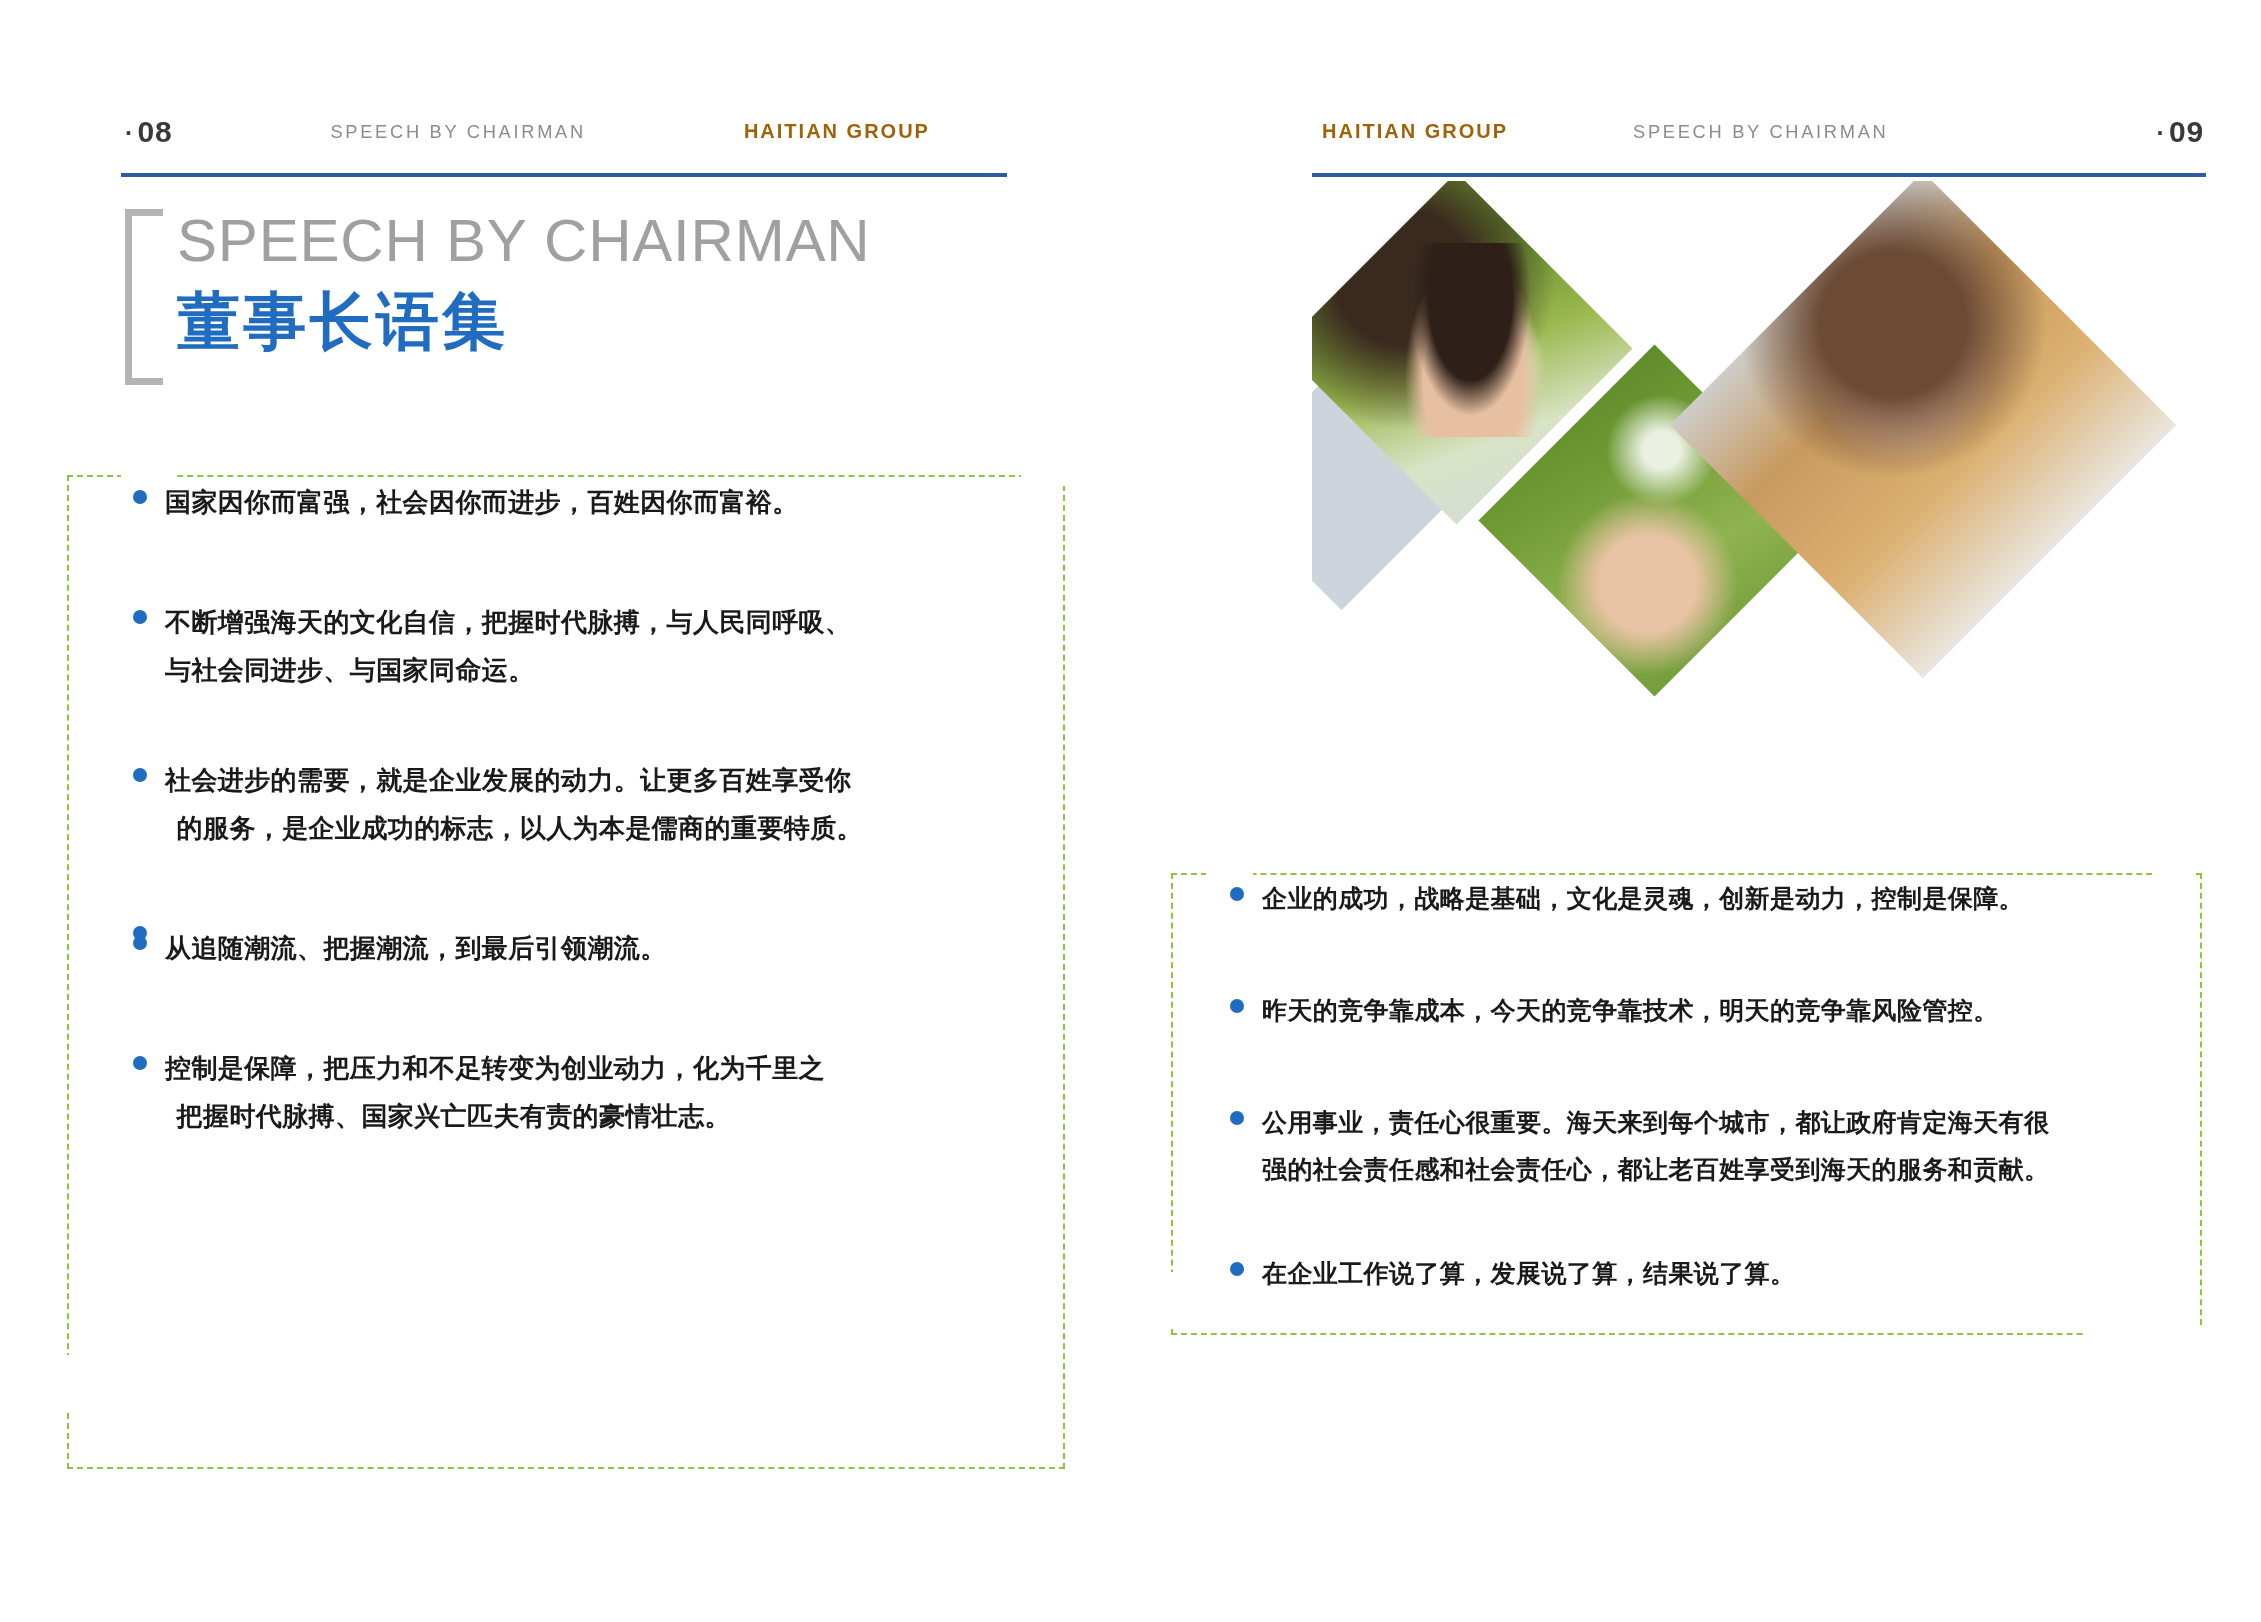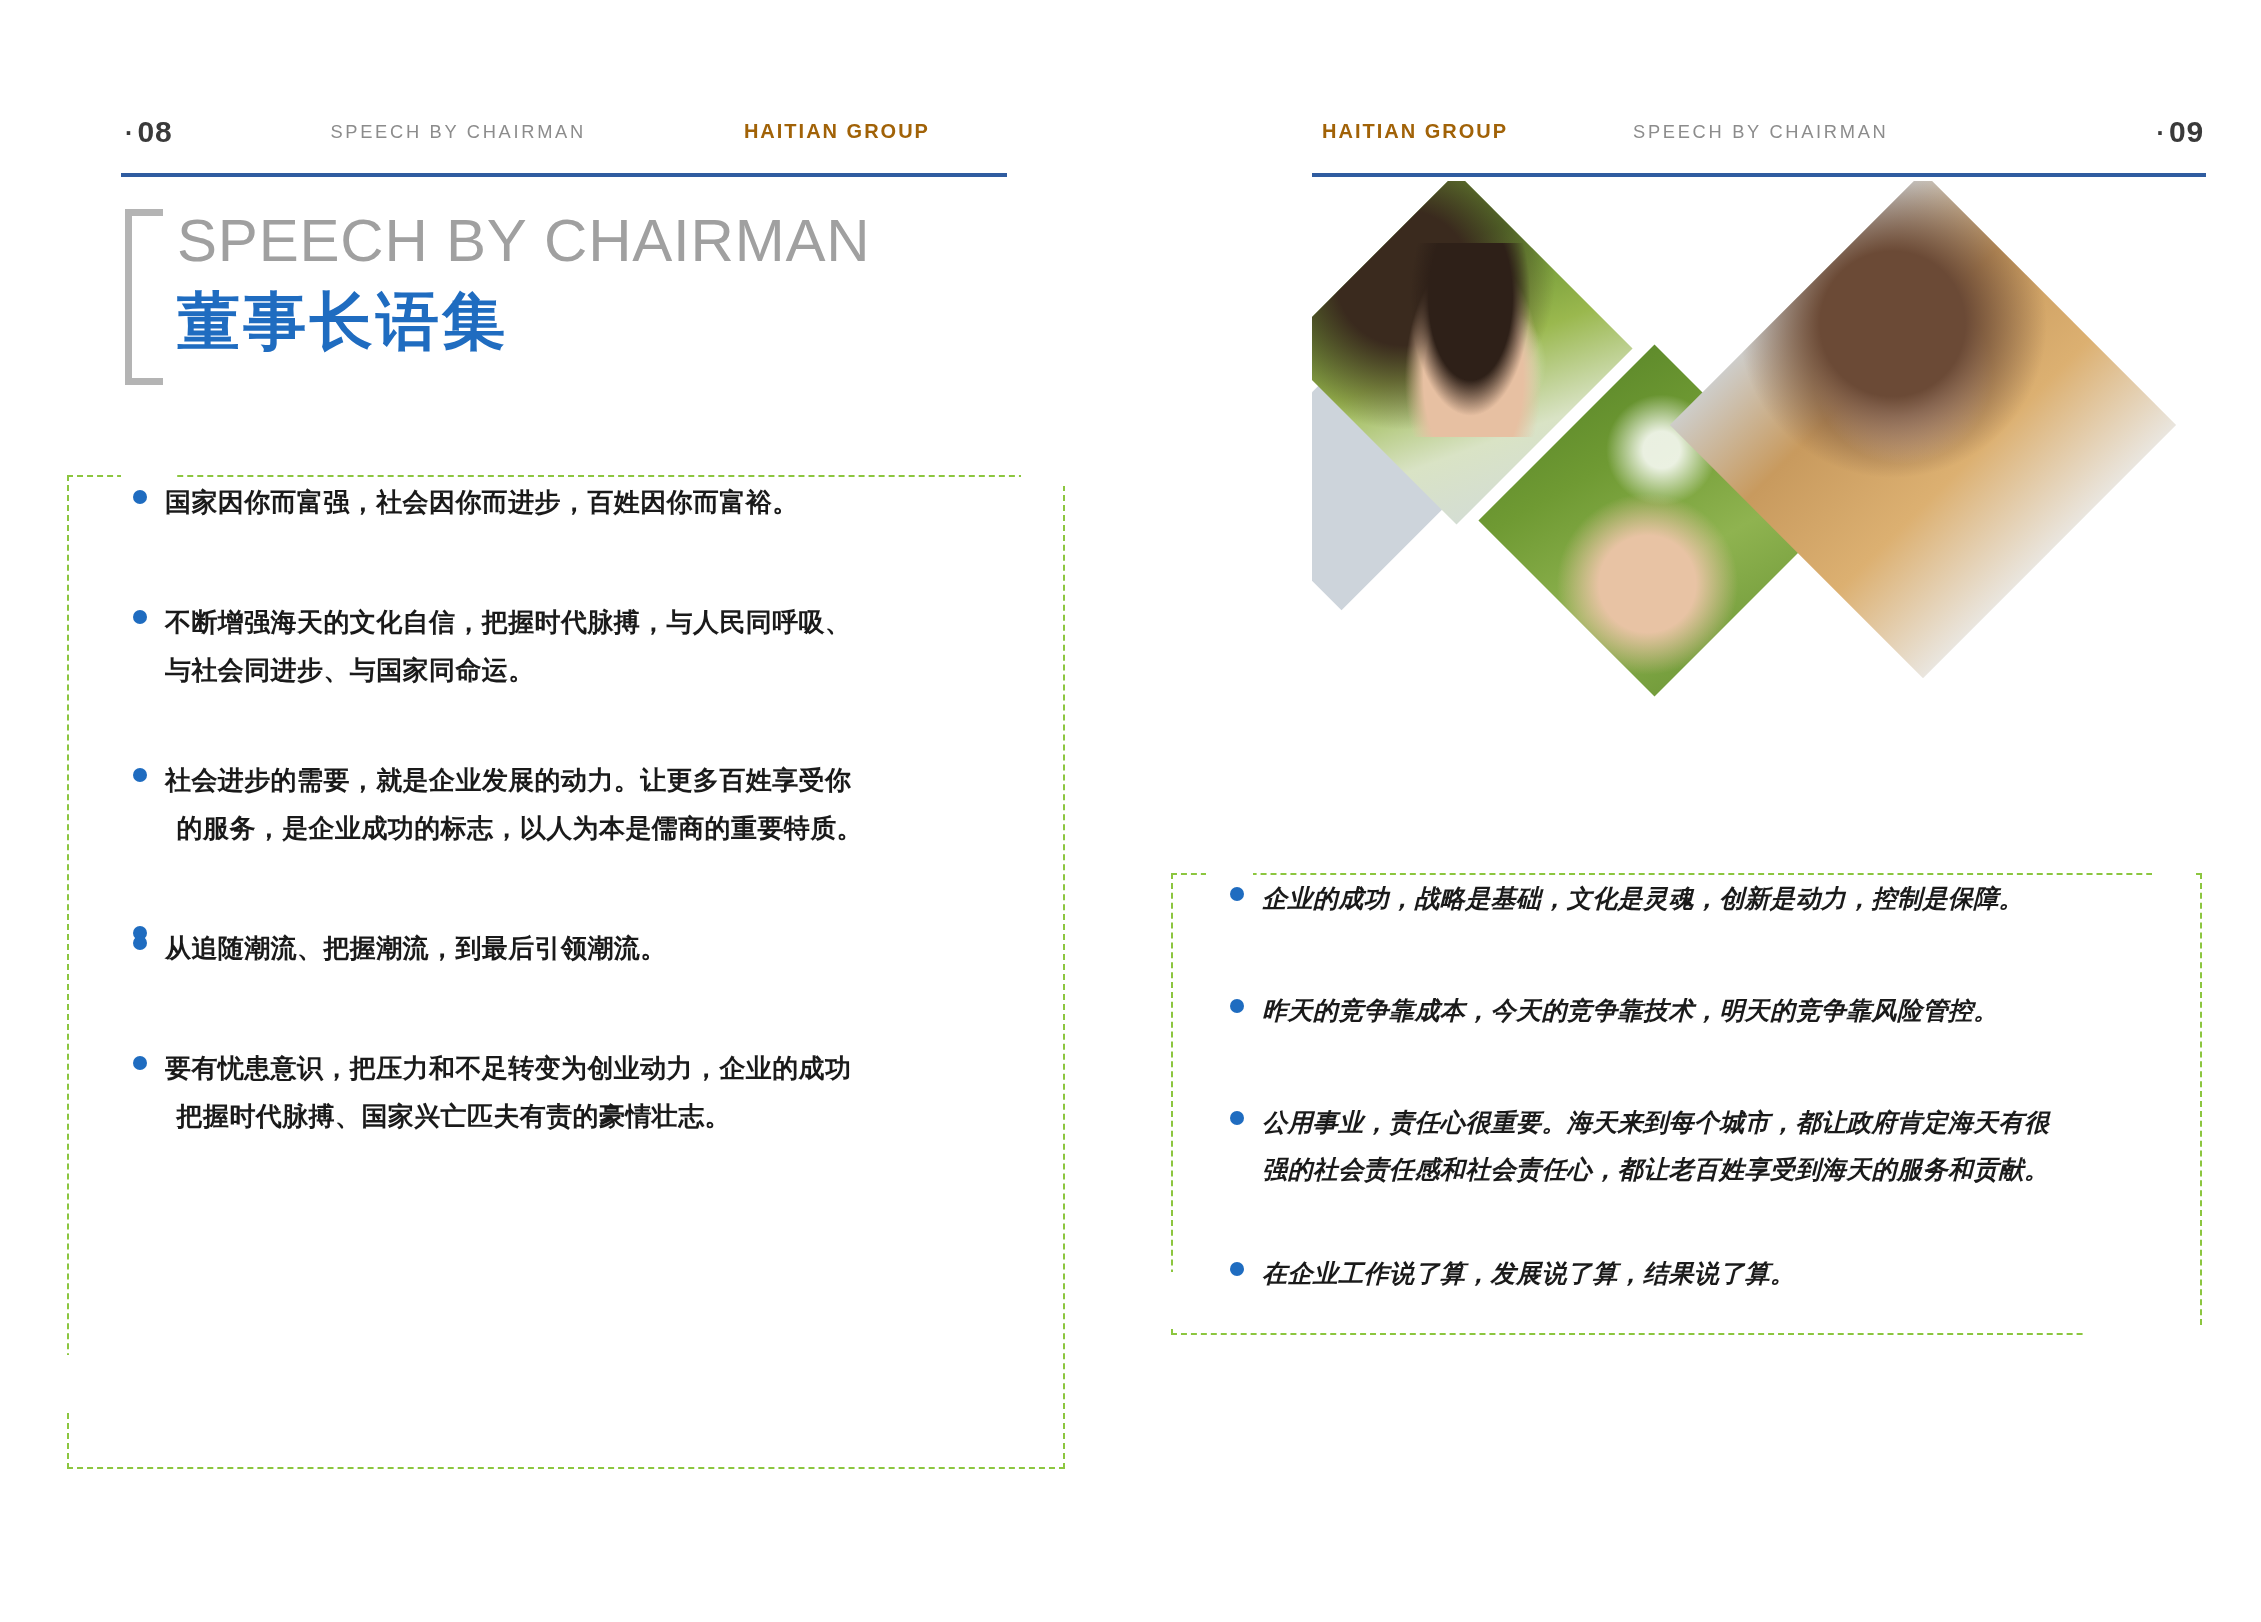--- a/index.html
+++ b/index.html
@@ -153,21 +153,20 @@
   }
   .quotes-left {
     left: 125px;
     top: 470px;
     width: 919px;
   }
   .quotes-right {
     left: 1223px;
     top: 865px;
     width: 940px;
-    font-style: italic;
   }
   .quote {
     position: relative;
     padding-left: 40px;
     color: #1a1a1a;
     font-weight: bold;
     letter-spacing: 0.4px;
   }
   .quote .bullet {
     position: absolute;
@@ -341,21 +340,21 @@
         <span class="bullet"></span>
       </div>
 
       <div class="quote">
         <span class="bullet"></span>
         <span>从追随潮流、把握潮流，到最后引领潮流。</span>
       </div>
 
       <div class="quote two-line">
         <span class="bullet"></span>
-        <span>要有忧患意识，把压力和不足转变为创业动力，企业的成功</span><br>
+        <span>控制是保障，把压力和不足转变为创业动力，化为千里之</span><br>
         <span class="indent" style="margin-left:11.6px;">把握时代脉搏、国家兴亡匹夫有责的豪情壮志。</span>
       </div>
 
     </div>
   </div>
 
   <div class="page page-right">
 
     <div class="hdr hdr-right" style="left:191px;">
       <span class="hdr-brand">HAITIAN GROUP</span>

